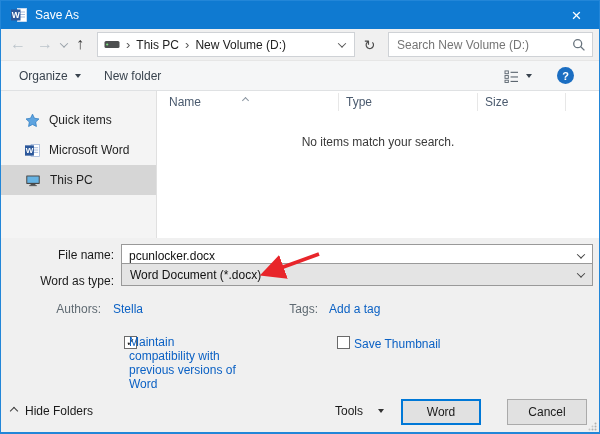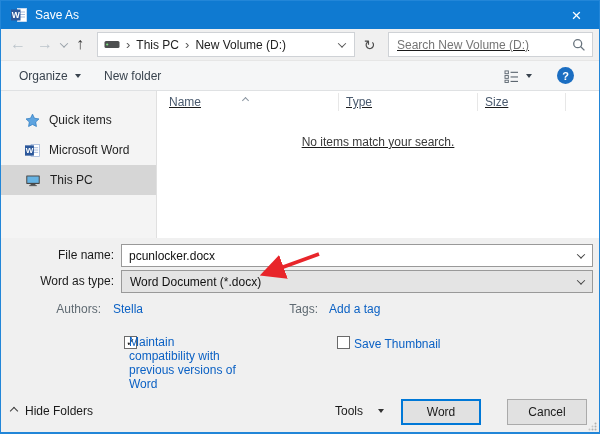--- a/index.html
+++ b/index.html
@@ -25,38 +25,38 @@
   .crumb-sep { color:#555; font-size:13px; padding:0 6px; }
   .crumb { color:#222; white-space:nowrap; }
   .spacer { flex:1; }
   .chev { display:inline-block; width:6px; height:6px; border-right:1.4px solid currentColor;
     border-bottom:1.4px solid currentColor; }
   .chev.down { transform:rotate(45deg) translate(-1px,-1px); }
   .chev.up { transform:rotate(-135deg); }
   .refresh-btn { position:absolute; left:356px; top:3px; width:25px; height:25px; display:flex;
     align-items:center; justify-content:center; color:#4d4d4d; font-size:14px; }
   .searchbox { position:absolute; left:387px; top:3px; width:205px; height:25px; background:#fff;
-    border:1px solid #cfd2d6; display:flex; align-items:center;text-decoration:underline; }
+    border:1px solid #cfd2d6; display:flex; align-items:center; }
   .searchbox input { flex:1; border:none; outline:none; background:transparent; font:12px "Liberation Sans",sans-serif;
     color:#666; padding:0 4px 0 8px; min-width:0; }
   
   .toolbar { position:absolute; left:0; top:60px; width:100%; height:30px; background:#f5f6f7;
     border-bottom:1px solid #dfe1e3; color:#39434e; }
   .tool-item { position:absolute; top:0; height:30px; display:flex; align-items:center; gap:7px; }
   .tri-down { width:0; height:0; border-left:3.5px solid transparent; border-right:3.5px solid transparent;
     border-top:4.5px solid currentColor; }
   .help-circle { position:absolute; left:556px; top:6px; width:17px; height:17px; border-radius:50%;
     background:#1b6ec2; color:#fff; font-size:11px; font-weight:bold; display:flex; align-items:center; justify-content:center; }
   
   .content { position:absolute; left:0; top:90px; width:100%; height:147px; display:flex; }
   .sidebar { width:156px; height:100%; background:#f4f4f4; border-right:1px solid #e0e0e0; padding-top:14px; }
   .side-item { height:30px; display:flex; align-items:center; padding-left:24px; gap:9px; color:#1e1e1e; }
   .side-item.selected { background:#d6d6d6; }
   .side-item svg { flex:0 0 auto; }
-  .listpane { flex:1; background:#fff; position:relative;text-decoration:underline; }
+  .listpane { flex:1; background:#fff; position:relative; }
   .listheader { display:flex; height:22px; align-items:center; color:#4a5a6e; }
   .col { height:18px; display:flex; align-items:center; border-right:1px solid #e7e7e7; }
   .col.name { width:182px; padding-left:12px; }
   .col.type { width:139px; padding-left:7px; }
   .col.size { width:88px; padding-left:7px; }
   .sort-caret { position:absolute; left:86px; top:1px; color:#8a95a0; }
   .sort-caret .chev { width:5px; height:5px; border-width:1.2px; }
   .empty-msg { text-align:center; padding-top:22px; color:#3a3a3a; }
   
   .flabel { position:absolute; left:0; width:113px; text-align:right; color:#1a1a1a; }
@@ -201,21 +201,21 @@
     </div>
   </div>
 
   <div class="flabel" style="top:247px;">File name:</div>
   <div class="combo white" style="top:243px;">
     <input type="text" value="pcunlocker.docx" style="">
     <span class="chev down"></span>
   </div>
 
   <div class="flabel" style="top:273px;">Word as type:</div>
-  <div class="combo gray" style="top:269px;">
+  <div class="combo gray" style="top:262px;">
     <span class="val">Word Document (*.docx)</span>
     <span class="chev down"></span>
   </div>
 
   <svg class="red-arrow" width="74" height="32" viewBox="0 0 74 32">
     <defs>
       <marker id="ah" markerWidth="7" markerHeight="7" refX="2.5" refY="3.5" orient="auto">
         <path d="M0,0 L7,3.5 L0,7 z" fill="#e8252a"></path>
       </marker>
     </defs>

